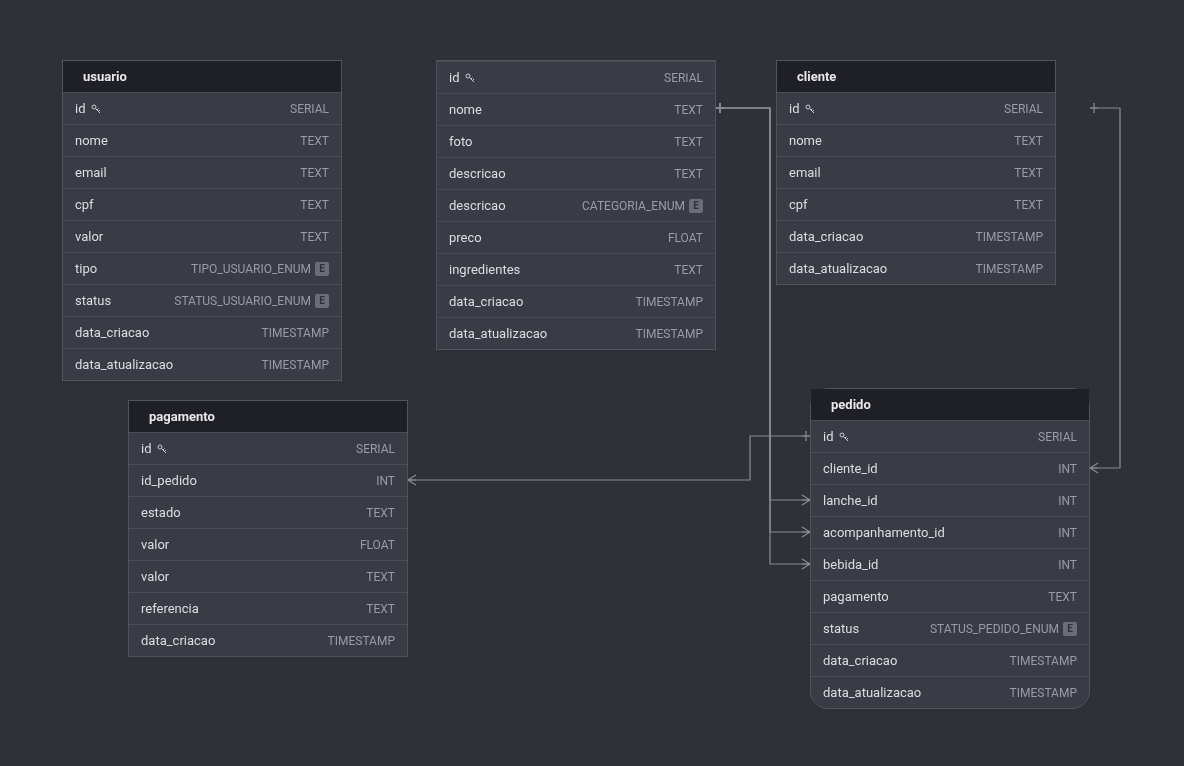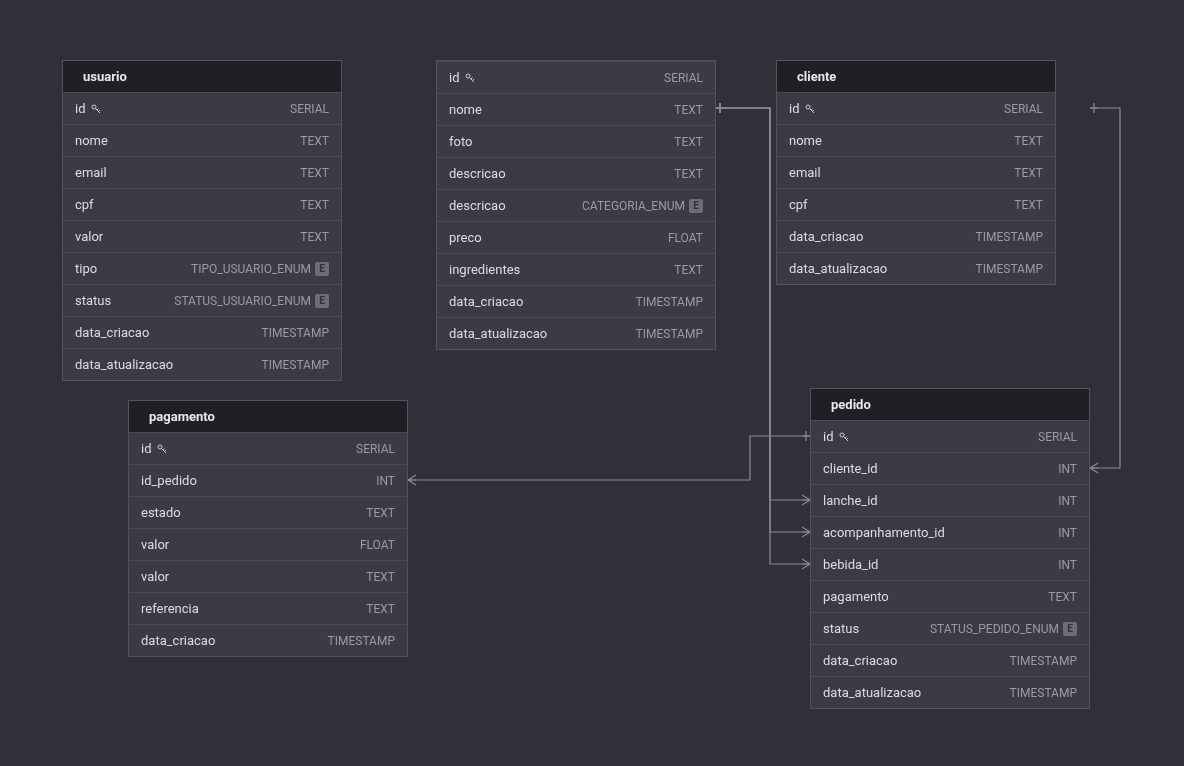--- a/index.html
+++ b/index.html
@@ -372,21 +372,21 @@
       </div>
       <div class="tbl-row">
         <div class="col-name">
           <span>data_criacao</span>
         </div>
         <div class="col-type">
           <span>TIMESTAMP</span>
         </div>
       </div>
     </div>
-    <div class="tbl" style="left: 810px; top: 388px;">
+    <div class="tbl" style="left: 810px; top: 388px; border-radius: 18px;">
       <div class="tbl-header">pedido</div>
       <div class="tbl-row">
         <div class="col-name">
           <span>id</span>
           <span class="key-icon">
             <svg width="12" height="12" viewBox="0 0 24 24" fill="none" stroke="#c8c9d0" stroke-width="2">
               <circle cx="8" cy="8" r="4"></circle>
               <path d="M11 11 L20 20 M17 17 L20 14 M14 14 L17 11"></path>
             </svg>
           </span>

